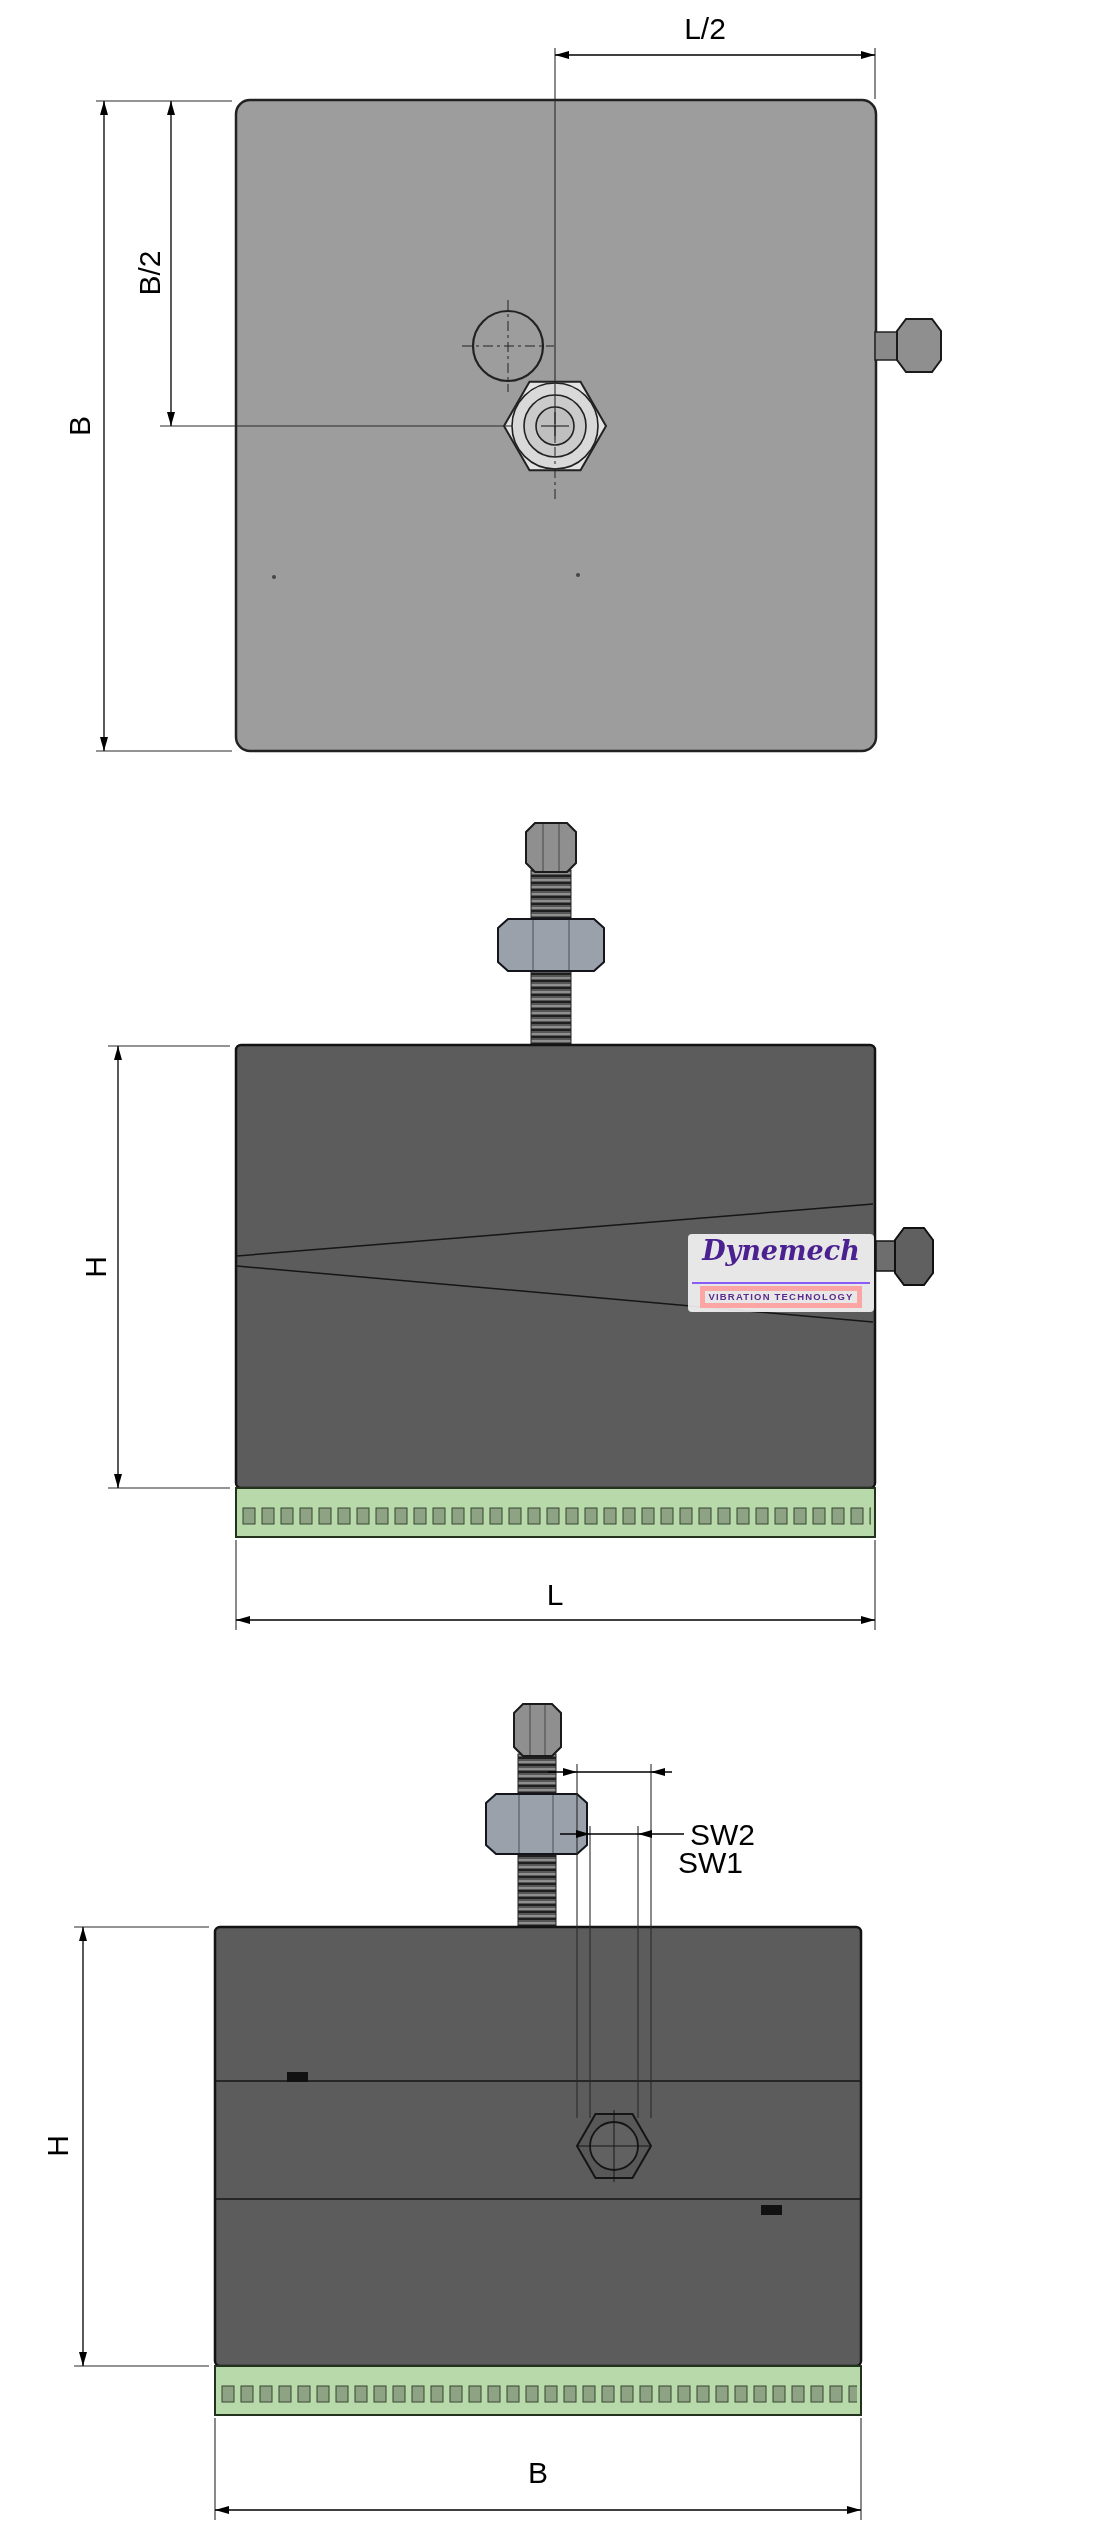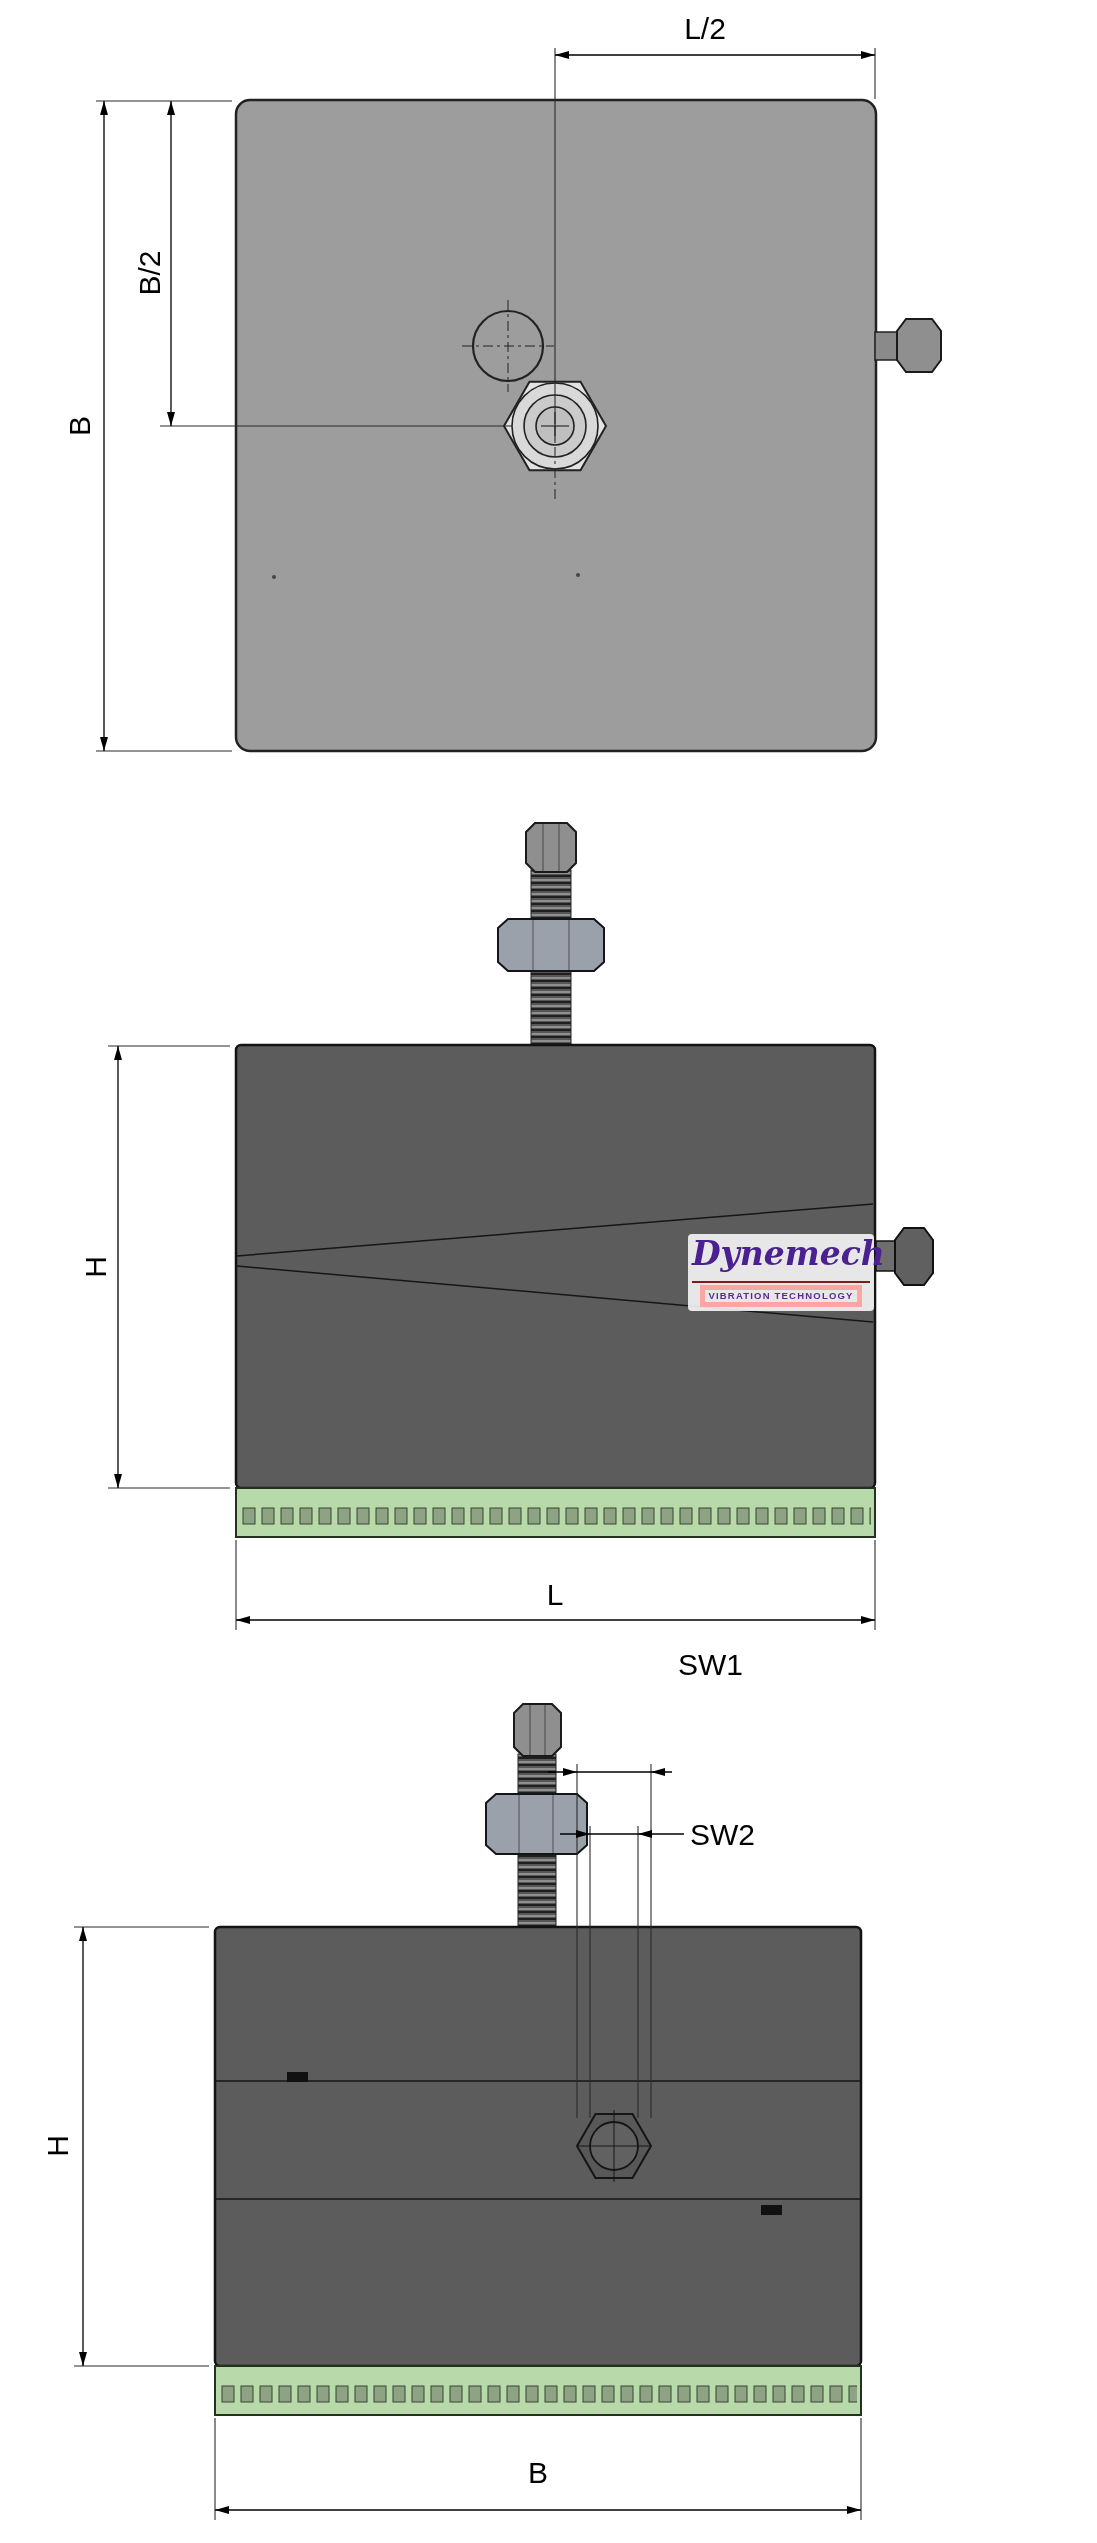--- a/index.html
+++ b/index.html
@@ -19,22 +19,22 @@
   .thin{stroke:#161616;stroke-width:1.5;fill:none;}
   .cl{stroke:#222;stroke-width:1;stroke-dasharray:10 4 3 4;fill:none;}
   .facet{stroke:rgba(25,25,35,0.4);stroke-width:1.5;}
   .dimlabel{position:absolute;font:400 30px "Liberation Sans",sans-serif;color:#000;
             text-align:center;line-height:34px;height:34px;}
   .rot{transform:rotate(-90deg);}
   .leftal{text-align:left;}
   .logo{position:absolute;left:688px;top:1234px;width:178px;text-align:center;
         background:rgba(250,250,250,0.88);border-radius:4px;padding:3px 4px 4px 4px;}
   .logo-brand{font-family:"DejaVu Serif",serif;font-style:italic;font-weight:bold;
-              font-size:33px;line-height:1.05;color:#4b2090;border-bottom:2px solid #7f1d1d;
-              padding-bottom:9px;}
+              font-size:27px;line-height:1.05;color:#4b2090;border-bottom:2px solid #8b5cf6;
+              padding-bottom:17px;}
   .logo-tagline{display:inline-block;margin-top:2px;font-size:9.5px;font-weight:bold;
                 letter-spacing:1.2px;color:#5b2a8f;border:5px solid #fca5a5;
                 padding:0 3px;line-height:12px;}
 </style>
 </head>
 <body>
 
 <div id="stage">
 
 <svg width="1097" height="2543" viewBox="0 0 1097 2543">
@@ -209,21 +209,21 @@
       <polygon points="861,2510 847,2506 847,2514" class="arr"></polygon>
     </g>
   </g>
 </svg>
 
 <div class="dimlabel" style="left:645px;top:12px;width:120px;">L/2</div>
 <div class="dimlabel rot" style="left:110px;top:256px;width:80px;">B/2</div>
 <div class="dimlabel rot" style="left:40px;top:409px;width:80px;">B</div>
 <div class="dimlabel rot" style="left:56px;top:1250px;width:80px;">H</div>
 <div class="dimlabel" style="left:495px;top:1578px;width:120px;">L</div>
-<div class="dimlabel leftal" style="left:678px;top:1648px;width:120px;">SW1</div>
+<div class="dimlabel leftal" style="left:678px;top:1846px;width:120px;">SW1</div>
 <div class="dimlabel leftal" style="left:690px;top:1818px;width:120px;">SW2</div>
 <div class="dimlabel rot" style="left:18px;top:2129px;width:80px;">H</div>
 <div class="dimlabel" style="left:478px;top:2456px;width:120px;">B</div>
 
 <div class="logo">
   <div class="logo-brand">Dynemech</div>
   <div class="logo-tagline">VIBRATION TECHNOLOGY</div>
 </div>
 
 </div>

